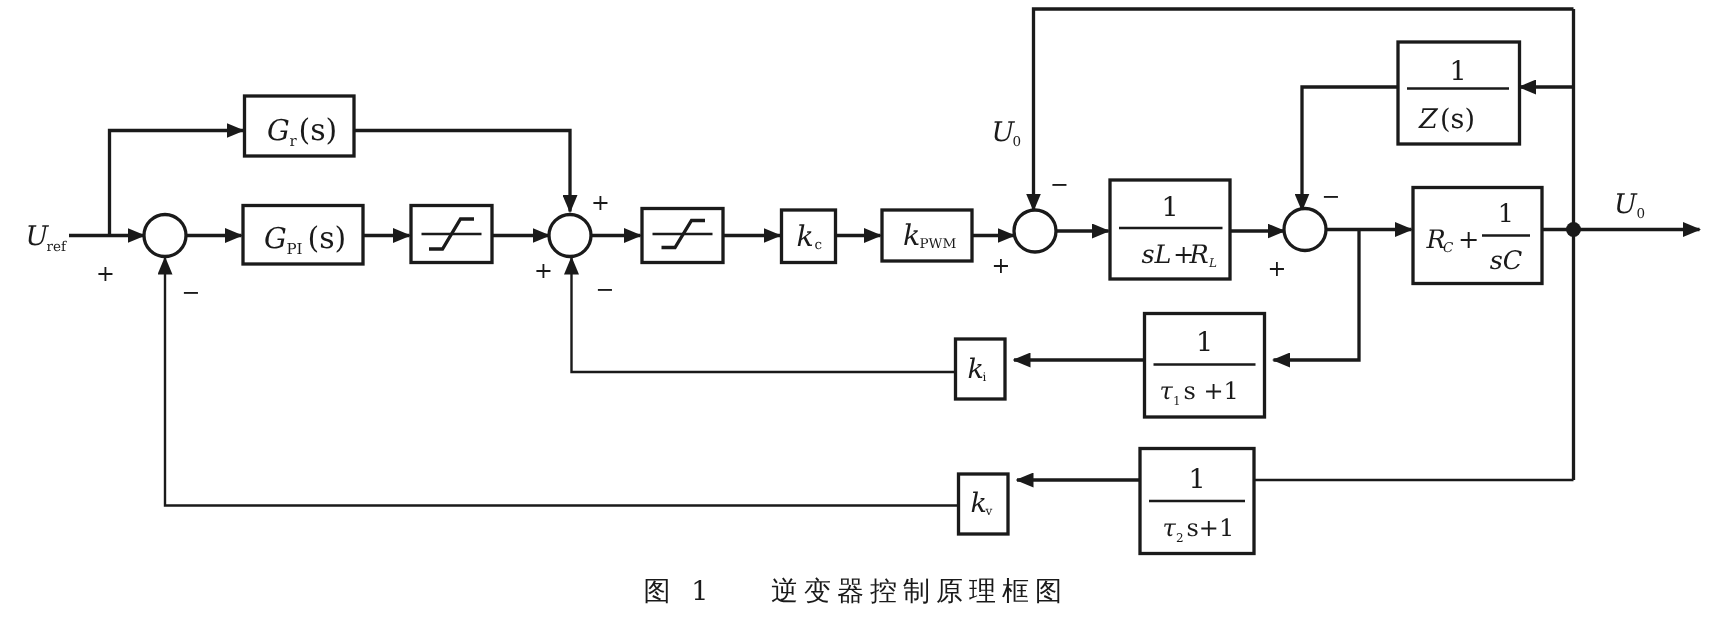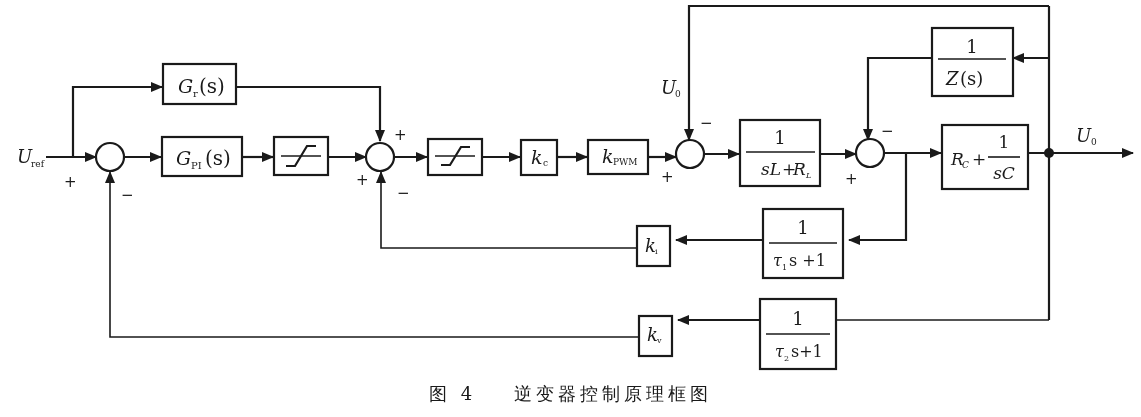--- a/index.html
+++ b/index.html
@@ -200,15 +200,15 @@
   <text x="394" y="140" class="sgn">+</text>
   <text x="356" y="185" class="sgn">+</text>
   <text x="397" y="198" class="sgn">−</text>
   <text x="661" y="182" class="sgn">+</text>
   <text x="700" y="128" class="sgn">−</text>
   <text x="845" y="184" class="sgn">+</text>
   <text x="881" y="136" class="sgn">−</text>
 </svg>
 
 <div class="caption">
-  <span>图 4</span>
+  <span>图 1</span>
   <span>逆变器控制原理框图</span>
 </div>
 
 </body></html>

